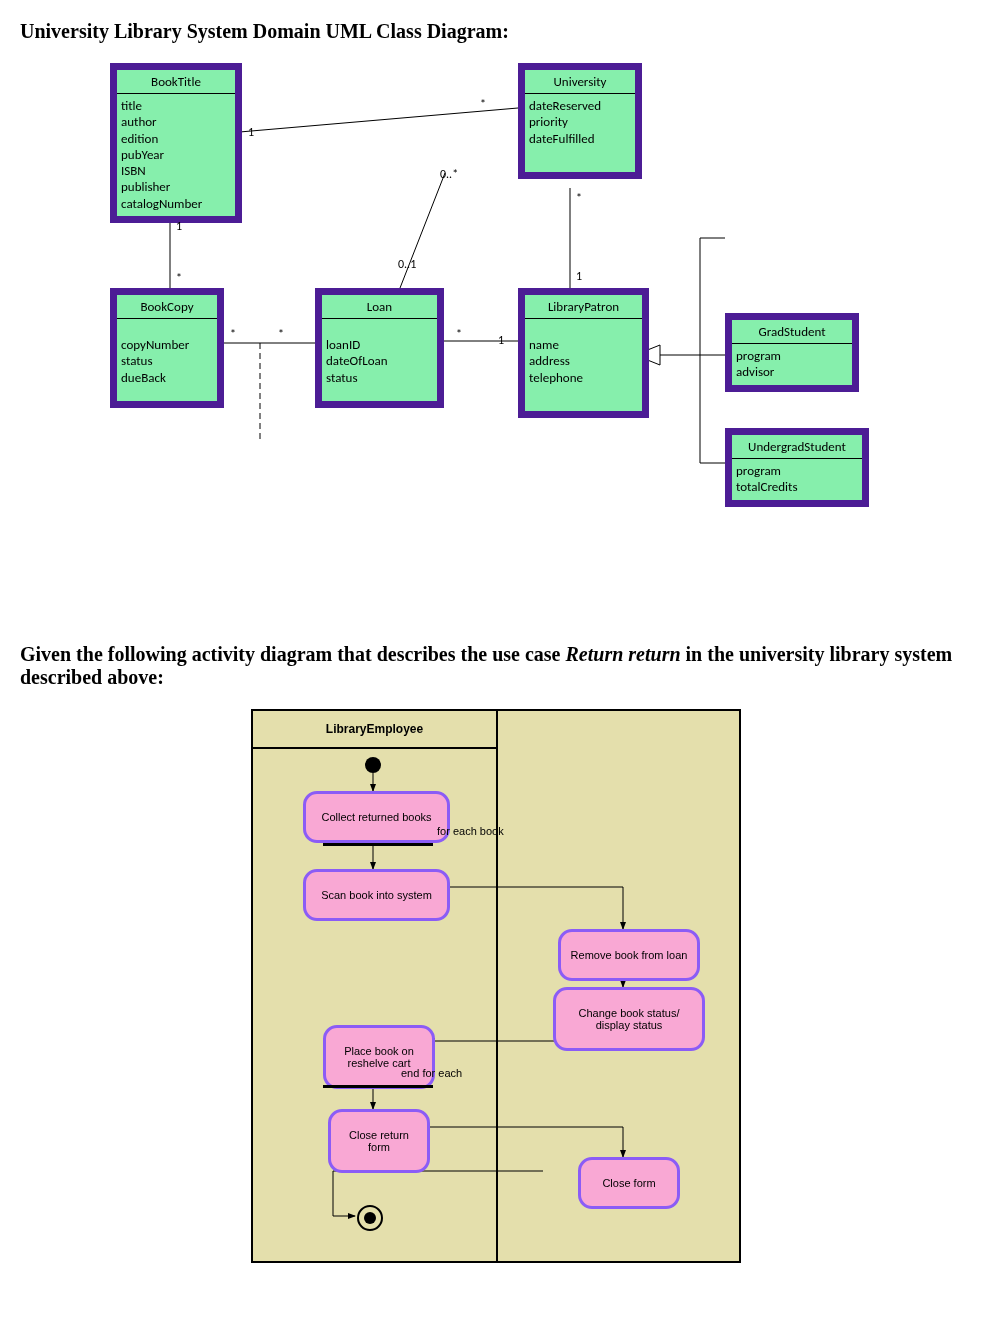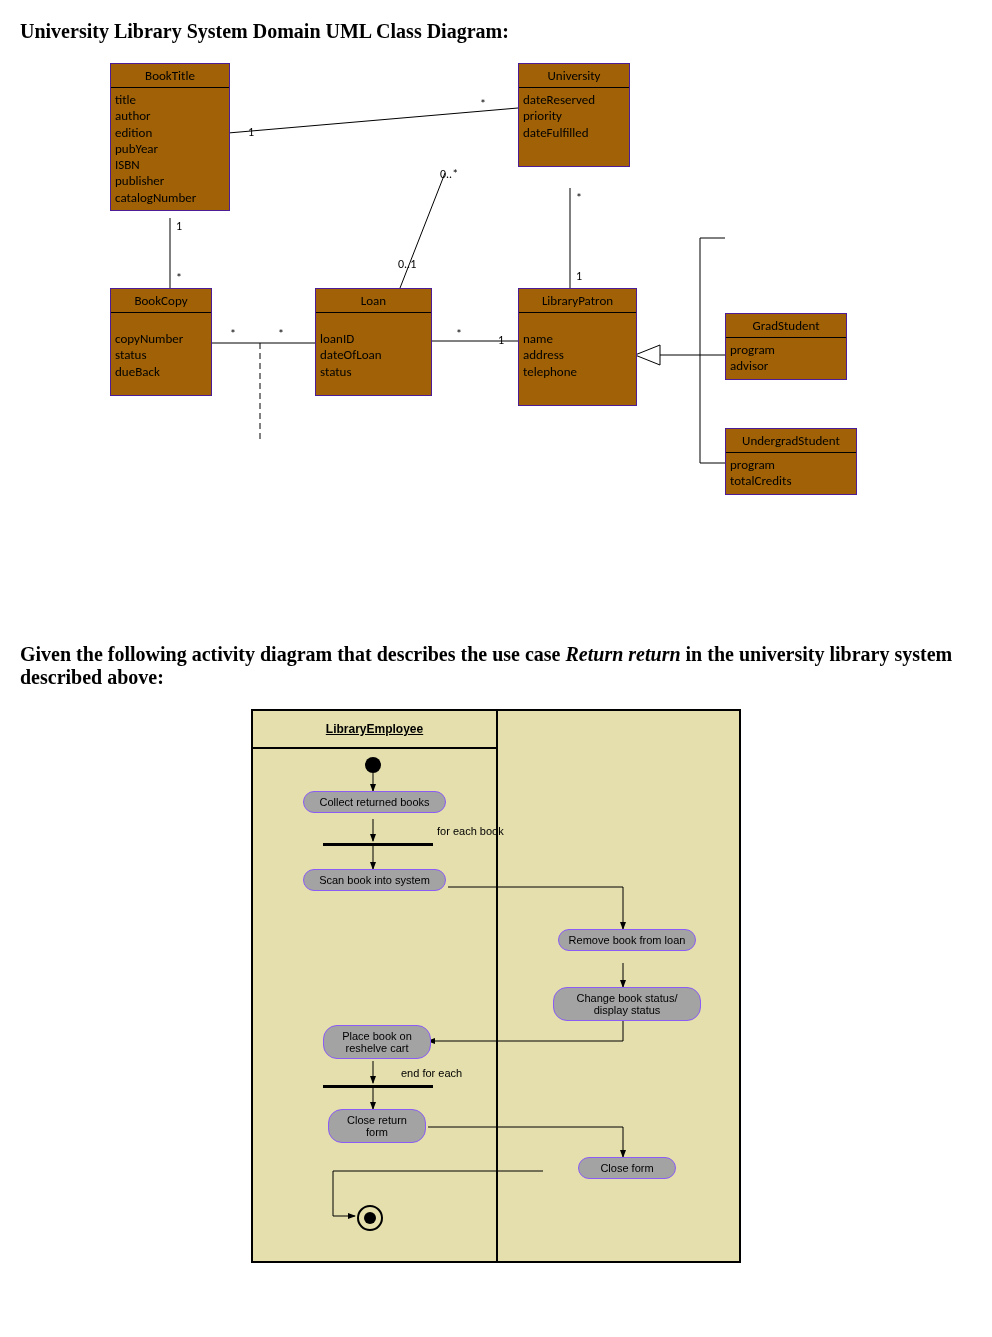--- a/index.html
+++ b/index.html
@@ -22,22 +22,22 @@
   .class-diagram {
     position: relative;
     width: 860px;
     height: 500px;
     margin: 0 0 80px 80px;
     font-family: Calibri, Arial, sans-serif;
     font-size: 13px;
   }
   .uml-class {
     position: absolute;
-    border: 1px solid #4c1d95;
-    background: #a16207;
+    border: 7px solid #4c1d95;
+    background: #86efac;
   }
   .uml-title {
     text-align: center;
     padding: 4px 6px;
     border-bottom: 1px solid #000;
   }
   .uml-attrs {
     padding: 4px 4px;
     min-height: 14px;
   }
@@ -66,36 +66,35 @@
     font-size: 12px;
   }
   .lane-head {
     position: absolute;
     top: 0;
     height: 36px;
     line-height: 36px;
     text-align: center;
     font-weight: bold;
     border-bottom: 2px solid #000;
-    text-decoration: underline;
   }
   .lane-left { left: 0; width: 243px; border-right: 2px solid #000; }
   .lane-right { left: 245px; width: 241px; }
   .swim-div {
     position: absolute;
     left: 243px; top: 36px; bottom: 0;
     border-left: 2px solid #000;
   }
   .act-node {
     position: absolute;
-    background: #a3a3a3;
-    border: 1px solid #8b5cf6;
+    background: #f9a8d4;
+    border: 3px solid #8b5cf6;
     border-radius: 14px;
     text-align: center;
-    padding: 4px 8px;
+    padding: 17px 8px;
     font-size: 11px;
   }
   .bar {
     position: absolute;
     background: #000;
     height: 3px;
   }
   .initial {
     position: absolute;
     width: 16px; height: 16px;

